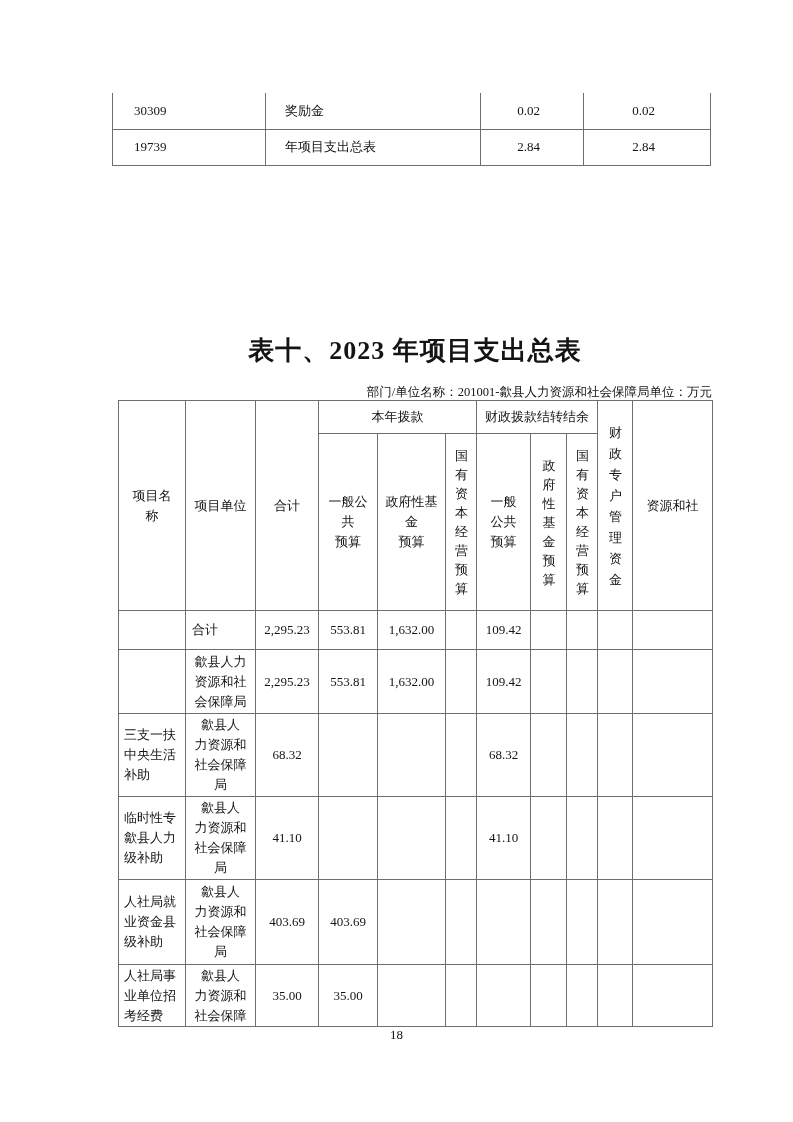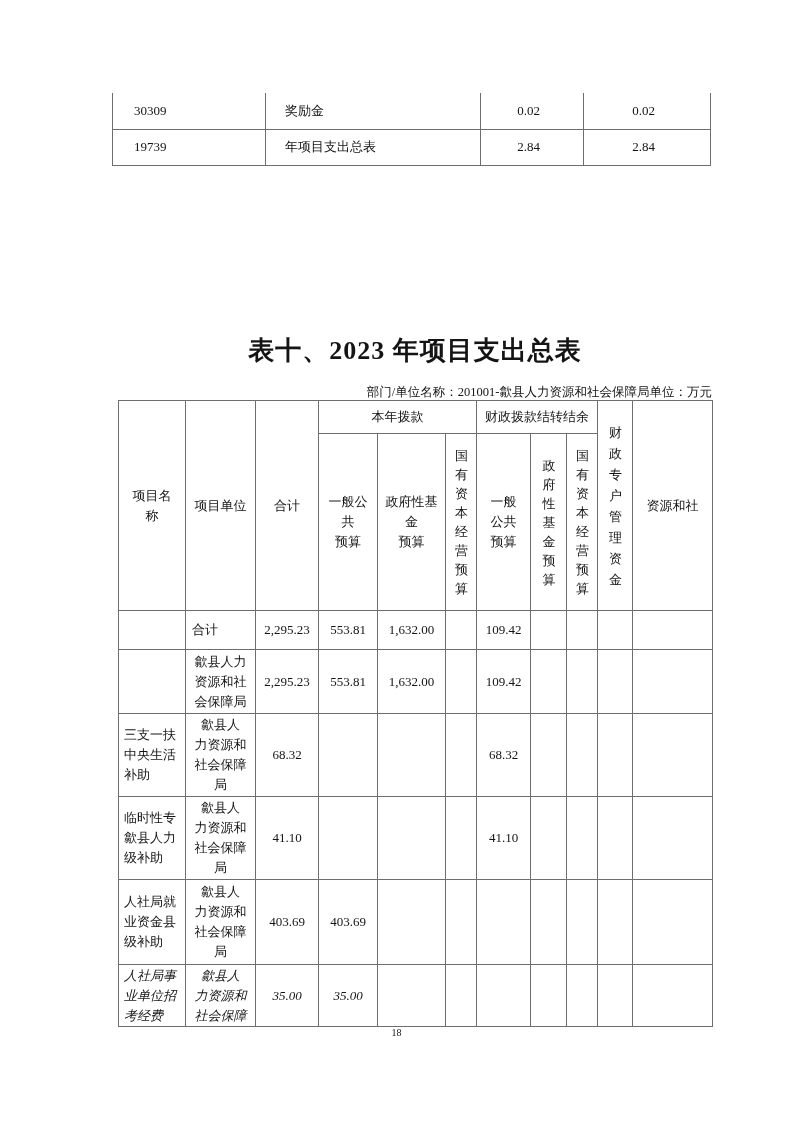--- a/index.html
+++ b/index.html
@@ -34,29 +34,29 @@
 
   
   .t-main{position:absolute;left:118px;top:400px;width:594px;}
   .t-main td{text-align:center;white-space:pre-line;line-height:20px;}
   .t-main tr.h1{height:33px;}
   .t-main tr.h2{height:166px;}
   .t-main tr.r39{height:39px;}
   .t-main tr.r64{height:64px;}
   .t-main tr.r83{height:83px;}
   .t-main tr.r85{height:85px;}
-  .t-main tr.r63{height:62px;font-style:italic;}
+  .t-main tr.r63{height:62px;}
   .t-main td.name{text-align:left;padding-left:5px;padding-right:2px;margin-top:39px;}
   .t-main tr.row-total td.unit{text-align:left;padding-left:6px;}
   .vtext{width:14px;margin:12px auto;word-break:break-all;line-height:19px;white-space:normal;text-align:right;}
   .vtext.tall{line-height:21px;}
 
   .page-num{
     position:absolute;left:0;top:1027px;width:793px;
-    text-align:center;font-size:10px;
+    text-align:center;font-size:13px;
   }
 </style>
 </head>
 <body>
 
 <table class="t-top">
   <colgroup>
       <col style="width:153px">
       <col style="width:215px">
       <col style="width:103px">

